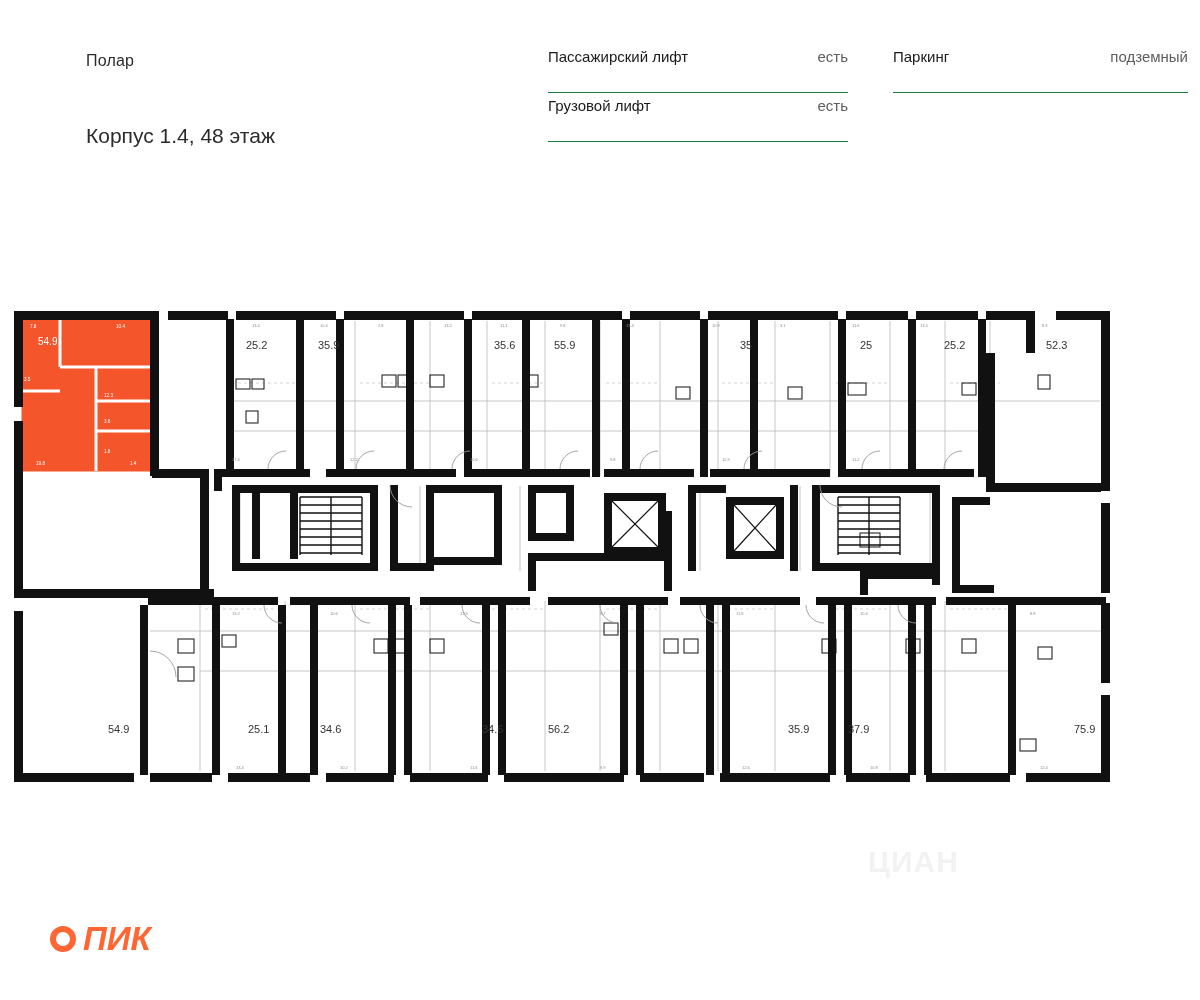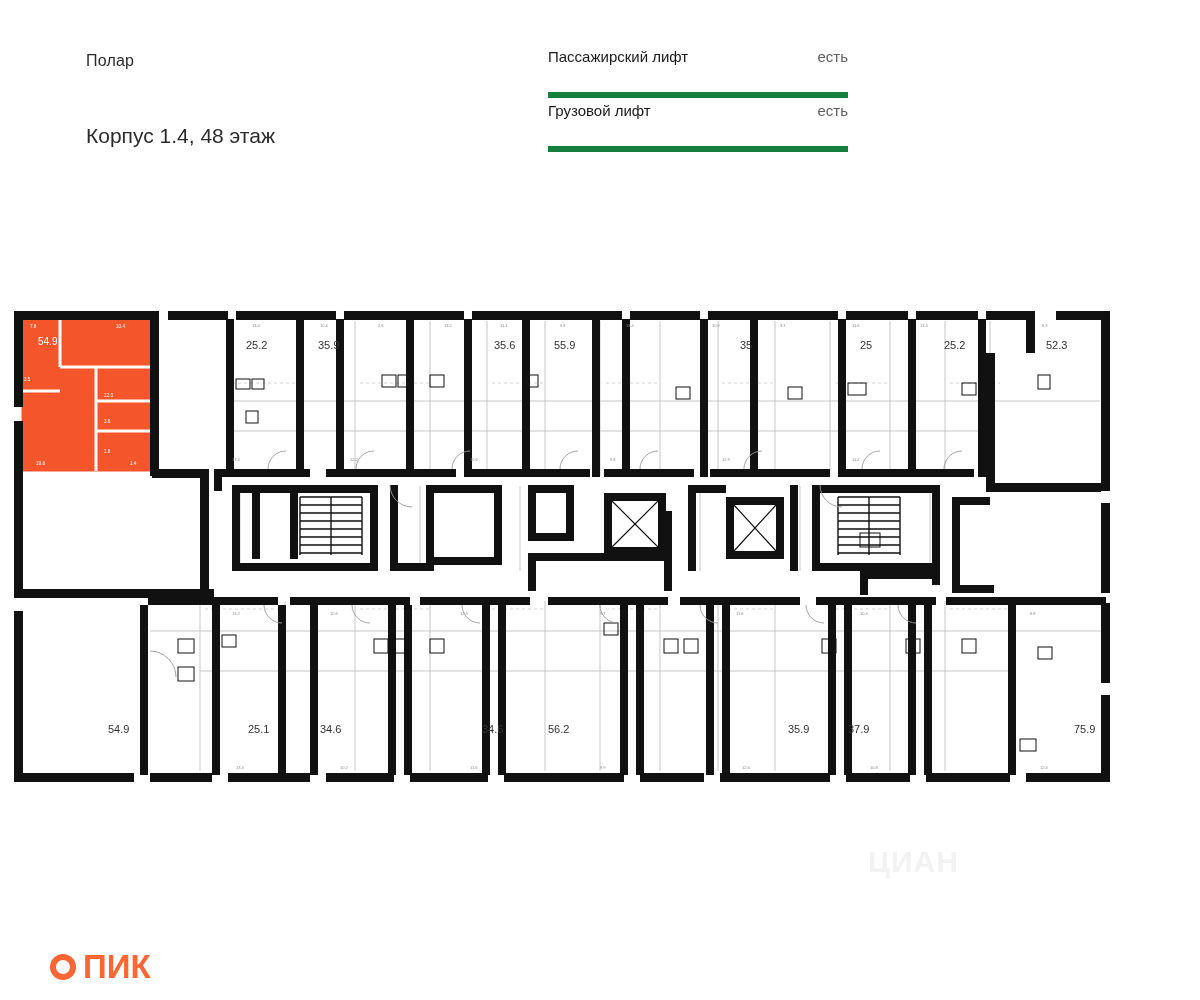--- a/index.html
+++ b/index.html
@@ -28,40 +28,40 @@
     position:absolute;left:50px;top:124px;
     font-size:21px;color:#2b2b2b;
   }
 
   .specs{position:absolute;left:512px;top:44px;width:640px;}
   .spec-col{position:absolute;top:0;}
   .spec-col.left{left:0;width:300px;}
   .spec-col.right{left:345px;width:295px;}
   .spec-row{
     position:relative;height:48px;
-    border-bottom:6px solid #15803d;
+    border-bottom:1px solid #15803d;
     display:flex;align-items:flex-start;justify-content:space-between;
   }
   .spec-row .k{font-size:15px;color:#1a1a1a;padding-top:4px;}
   .spec-row .v{font-size:15px;color:#5e5e5e;padding-top:4px;text-align:right;}
   .spec-row.blank{border-bottom:none;}
 
   
   .plan-wrap{position:absolute;left:0;top:271px;width:1200px;height:620px;}
   .plan-svg{display:block;}
 
   
   .watermark{
     position:absolute;left:868px;top:845px;
     font-size:30px;font-weight:bold;color:#f2f2f2;
     letter-spacing:1px;user-select:none;
   }
 
   
-  .logo{position:absolute;left:50px;top:950px;display:flex;align-items:center;}
+  .logo{position:absolute;left:50px;top:922px;display:flex;align-items:center;font-style:italic;}
   .logo-mark{
     width:26px;height:26px;border:6px solid #ff6633;border-radius:50%;
     box-sizing:border-box;margin-right:7px;
   }
   .logo-text{
     font-size:33px;font-weight:bold;color:#ff6633;letter-spacing:0px;
     line-height:33px;
   }
 </style>
 </head>
@@ -76,20 +76,24 @@
       <div class="spec-row">
         <span class="k">Пассажирский лифт</span>
         <span class="v">есть</span>
       </div>
       <div class="spec-row">
         <span class="k">Грузовой лифт</span>
         <span class="v">есть</span>
       </div>
     </div>
     <div class="spec-col right">
+      <div class="spec-row">
+        <span class="k">Паркинг</span>
+        <span class="v">подземный</span>
+      </div>
       <div class="spec-row blank"></div>
     </div>
   </div>
 </div>
 
 <div class="plan-wrap">
 <svg class="plan-svg" width="1200" height="620" viewBox="0 0 1200 620">
 
   <g stroke="#b9b9b9" stroke-width="0.8" fill="none">
 

